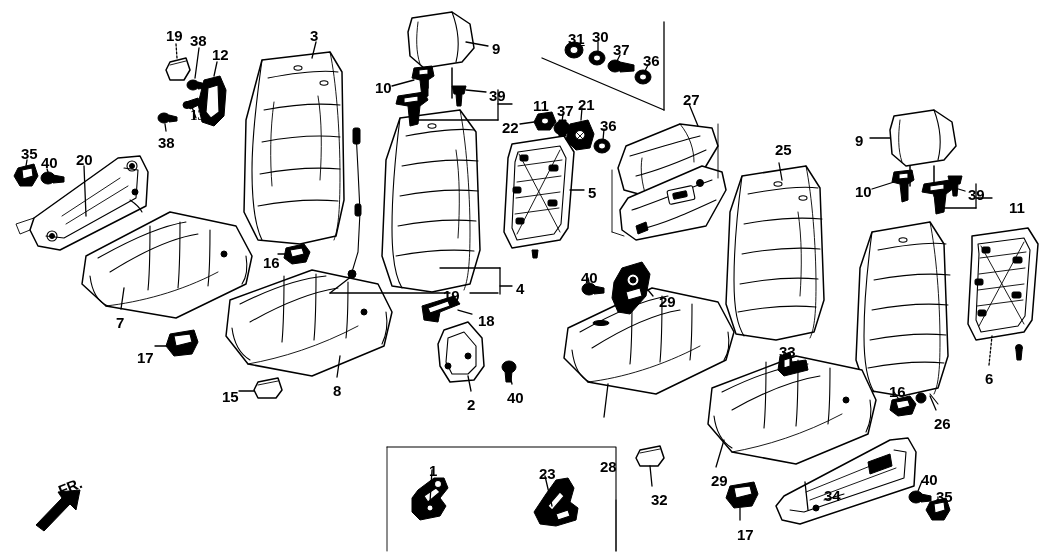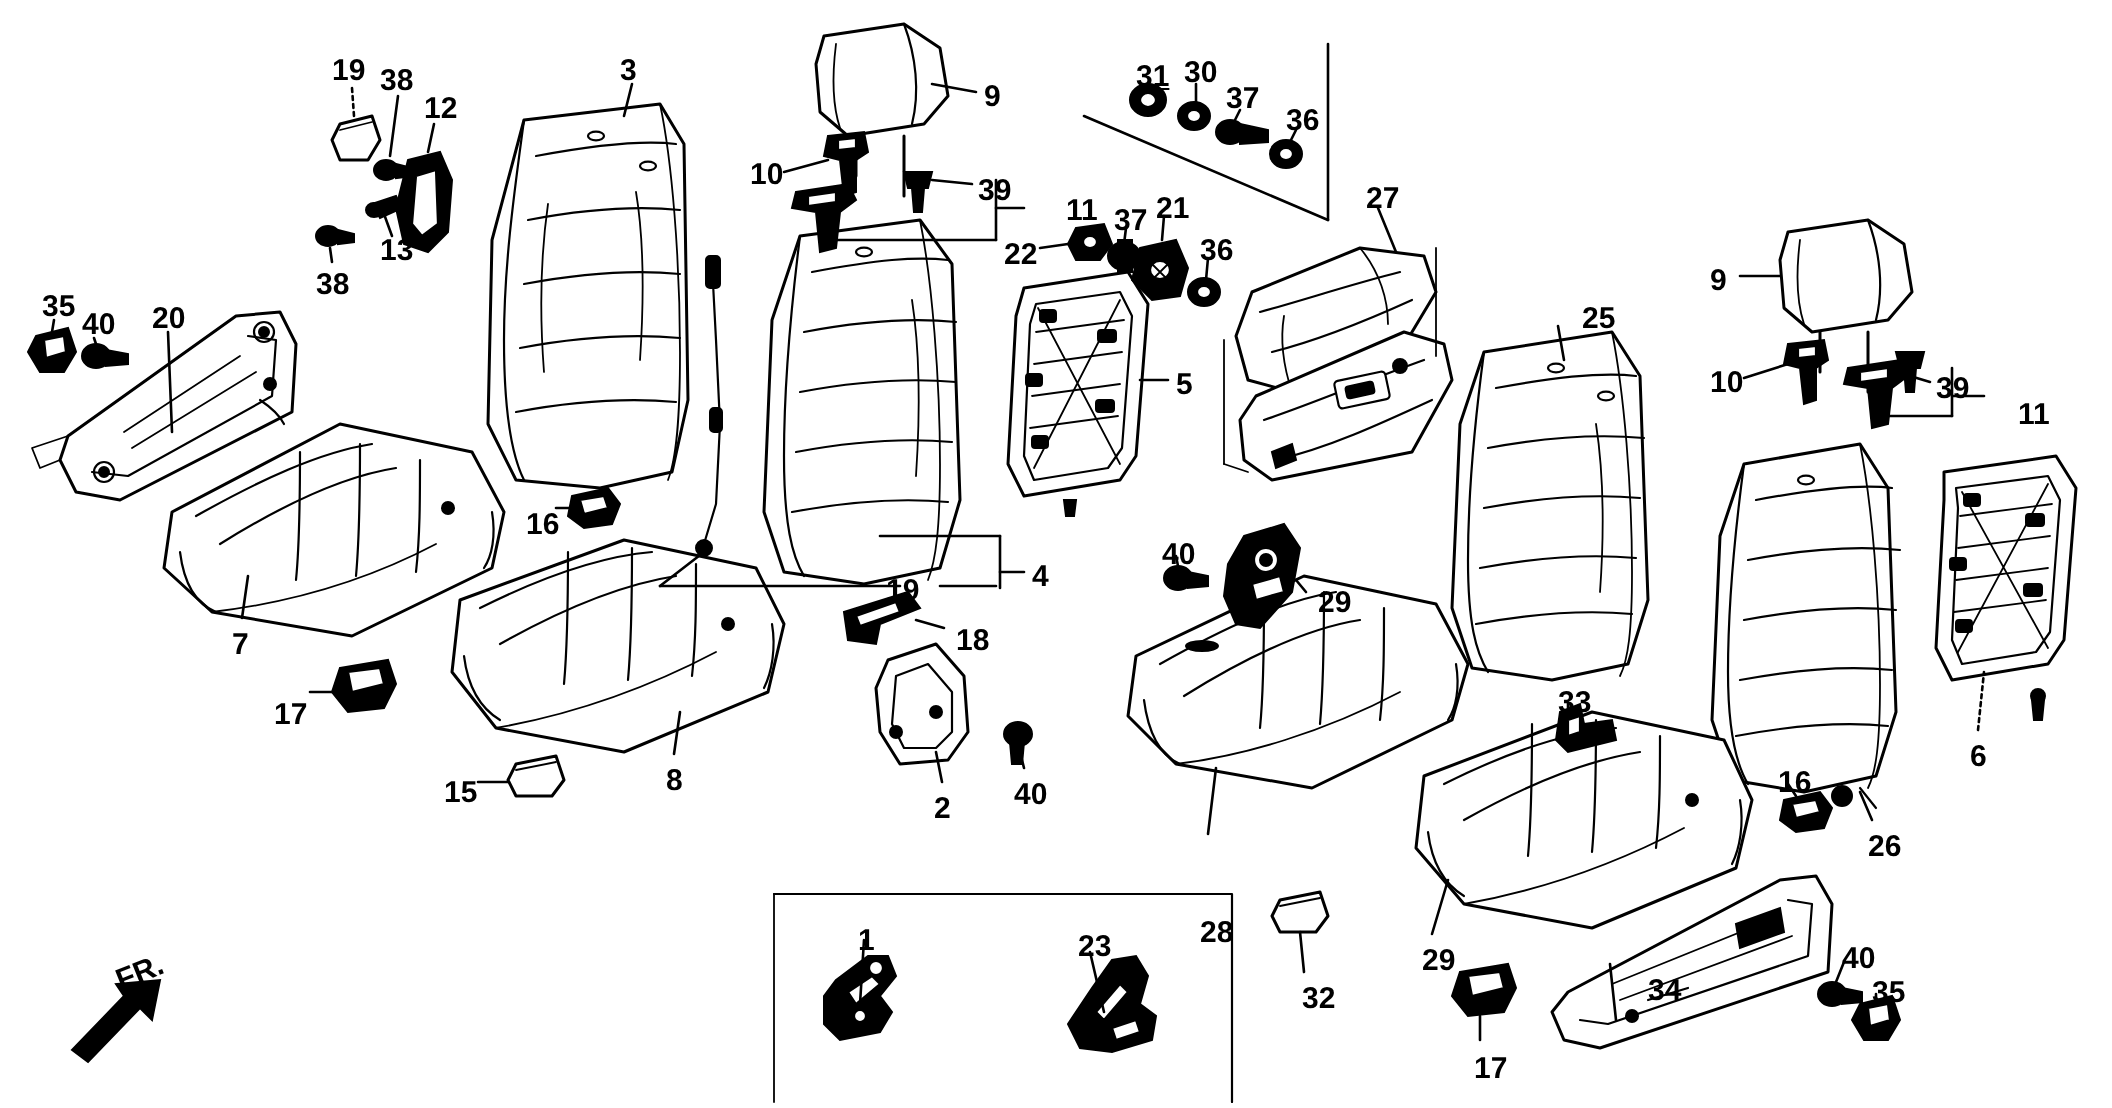--- a/index.html
+++ b/index.html
@@ -553,21 +553,21 @@
 
   <g>
     <path class="solid" d="M36 525 L62 498 L58 492 L80 490 L76 510 L70 504 L44 531 Z"></path>
   </g>
 </svg>
 
 <div id="callout-layer">
       <div class="callout" style="left: 166px; top: 28px;">19</div>
       <div class="callout" style="left: 190px; top: 33px;">38</div>
       <div class="callout" style="left: 212px; top: 47px;">12</div>
-      <div class="callout" style="left: 190px; top: 118px;">13</div>
+      <div class="callout" style="left: 190px; top: 108px; font-family: Liberation Serif, serif;">13</div>
       <div class="callout" style="left: 158px; top: 135px;">38</div>
       <div class="callout" style="left: 310px; top: 28px;">3</div>
       <div class="callout" style="left: 492px; top: 41px;">9</div>
       <div class="callout" style="left: 375px; top: 80px;">10</div>
       <div class="callout" style="left: 489px; top: 88px;">39</div>
       <div class="callout" style="left: 533px; top: 98px;">11</div>
       <div class="callout" style="left: 568px; top: 31px; text-decoration: underline;">31</div>
       <div class="callout" style="left: 592px; top: 29px;">30</div>
       <div class="callout" style="left: 613px; top: 42px;">37</div>
       <div class="callout" style="left: 643px; top: 53px;">36</div>
@@ -585,21 +585,21 @@
       <div class="callout" style="left: 116px; top: 315px;">7</div>
       <div class="callout" style="left: 263px; top: 255px;">16</div>
       <div class="callout" style="left: 137px; top: 350px;">17</div>
       <div class="callout" style="left: 222px; top: 389px;">15</div>
       <div class="callout" style="left: 333px; top: 383px;">8</div>
       <div class="callout" style="left: 478px; top: 313px;">18</div>
       <div class="callout" style="left: 467px; top: 397px;">2</div>
       <div class="callout" style="left: 507px; top: 390px;">40</div>
       <div class="callout" style="left: 581px; top: 270px;">40</div>
       <div class="callout" style="left: 659px; top: 294px;">29</div>
-      <div class="callout" style="left: 775px; top: 152px; margin-left: 16px;">25</div>
+      <div class="callout" style="left: 775px; top: 142px;">25</div>
       <div class="callout" style="left: 855px; top: 133px;">9</div>
       <div class="callout" style="left: 855px; top: 184px;">10</div>
       <div class="callout" style="left: 968px; top: 187px;">39</div>
       <div class="callout" style="left: 1009px; top: 200px;">11</div>
       <div class="callout" style="left: 779px; top: 344px;">33</div>
       <div class="callout" style="left: 600px; top: 423px; margin-top: 36px;">28</div>
       <div class="callout" style="left: 711px; top: 473px; text-align: right;">29</div>
       <div class="callout" style="left: 889px; top: 384px;">16</div>
       <div class="callout" style="left: 934px; top: 416px;">26</div>
       <div class="callout" style="left: 985px; top: 371px;">6</div>

